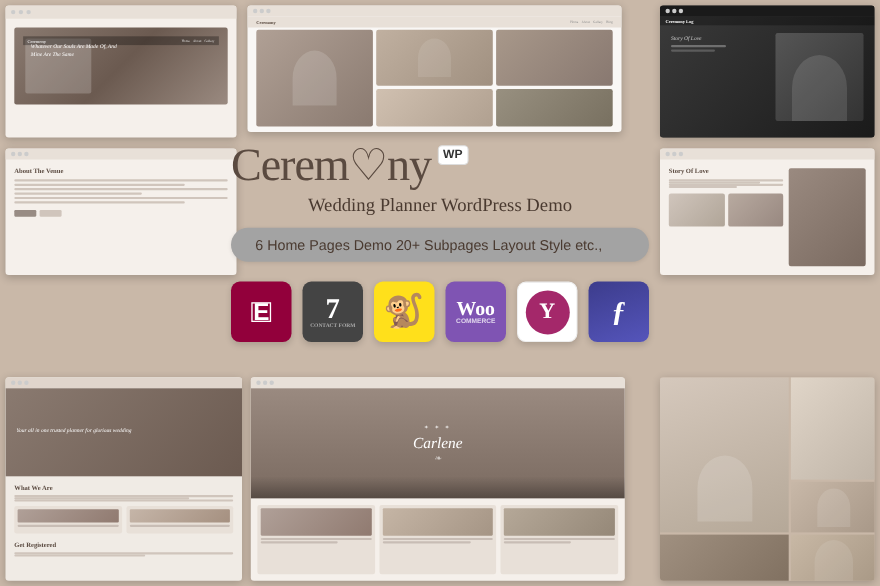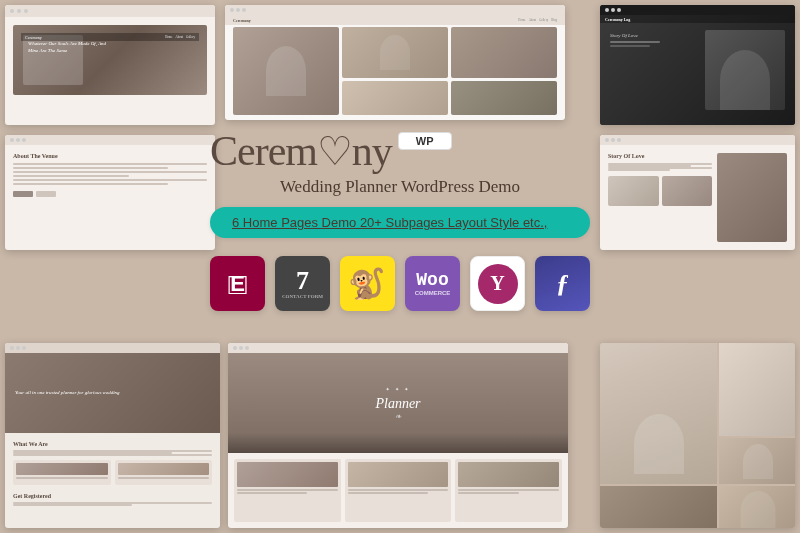--- a/index.html
+++ b/index.html
@@ -419,49 +419,48 @@
       line-height: 1;
     }
     .ceremony-logo .heart-leaf {
       display: inline-block;
       color: #5a4a40;
       position: relative;
     }
     .wp-badge {
       background: white;
       border-radius: 4px;
-      padding: 2px 17px;
+      padding: 2px 4px;
       font-size: 11px;
       font-weight: bold;
       color: #333;
       font-family: Arial, sans-serif;
       margin-top: 2px;
       border: 1px solid #ddd;
     }
 
     .subtitle {
       font-size: 17px;
       color: #4a3a30;
       font-family: Georgia, serif;
       margin-bottom: 10px;
       text-align: center;
       font-weight: normal;
     }
 
     .features-badge {
-      background: #14b8a6;
+      background: #a3a3a3;
       border-radius: 25px;
       padding: 8px 22px;
       font-size: 13px;
       color: #4a3a30;
       margin-bottom: 18px;
       font-family: Arial, sans-serif;
       box-shadow: 0 1px 4px rgba(0,0,0,0.1);
       white-space: nowrap;
-      text-decoration: underline;
     }
 
     
     .plugins-row {
       display: flex;
       gap: 10px;
       align-items: center;
     }
 
     .plugin-icon {
@@ -716,21 +715,21 @@
 
     <div class="ss-bot-center">
       <div class="ss-header">
         <div class="ss-dot"></div>
         <div class="ss-dot"></div>
         <div class="ss-dot"></div>
       </div>
       <div class="hero-area">
         <div style="text-align:center;">
           <div style="font-size:5px;color:rgba(255,255,255,0.8);margin-bottom:4px;letter-spacing:2px;">✦ ✦ ✦</div>
-          <div style="font-size:14px;color:white;font-style:italic;font-family:Georgia,serif;">Planner</div>
+          <div style="font-size:14px;color:white;font-style:italic;font-family:Georgia,serif;">Carlene</div>
           <div style="font-size:8px;color:rgba(255,255,255,0.6);font-style:italic;">❧</div>
         </div>
         <div style="position:absolute;bottom:0;left:0;right:0;height:20px;background:linear-gradient(to bottom,transparent,rgba(0,0,0,0.3));"></div>
       </div>
       <div class="cards-row">
         <div class="mini-card">
           <div class="mc-img"></div>
           <div class="mc-line"></div>
           <div class="mc-line" style="width:70%;"></div>
         </div>
@@ -788,21 +787,21 @@
       <div class="plugin-icon icon-cf7" style="position:relative;background:#444;border-radius:8px;">
         <div class="cf7-num" style="font-size:26px;font-weight:900;color:white;line-height:1;">7</div>
         <div style="font-size:5px;color:#aaa;text-align:center;line-height:1.2;">CONTACT FORM</div>
       </div>
 
       <div class="plugin-icon icon-mailchimp" style="background:#ffe01b;border-radius:8px;overflow:hidden;position:relative;">
         <div style="font-size:30px;line-height:1;">🐒</div>
       </div>
 
       <div class="plugin-icon icon-woo" style="background:#7f54b3;border-radius:8px;flex-direction:column;display:flex;align-items:center;justify-content:center;">
-        <div style="font-size:18px;font-weight:900;color:white;font-family:Liberation Mono, monospace;line-height:1.1;">Woo</div>
+        <div style="font-size:18px;font-weight:900;color:white;font-family:Liberation Serif, serif;line-height:1.1;">Woo</div>
         <div style="font-size:6px;color:rgba(255,255,255,0.75);font-family:Arial,sans-serif;">COMMERCE</div>
       </div>
 
       <div class="plugin-icon icon-yoast" style="background:white;border-radius:8px;display:flex;align-items:center;justify-content:center;border:1px solid #eee;">
         <div class="yoast-inner">
         </div>
       </div>
 
       <div class="plugin-icon icon-fontawesome" style="background:linear-gradient(160deg,#3c3c8c,#5555bb);border-radius:8px;display:flex;align-items:center;justify-content:center;">
         <span style="font-size:30px;color:white;font-style:italic;font-family:Georgia,serif;font-weight:bold;"></span>

